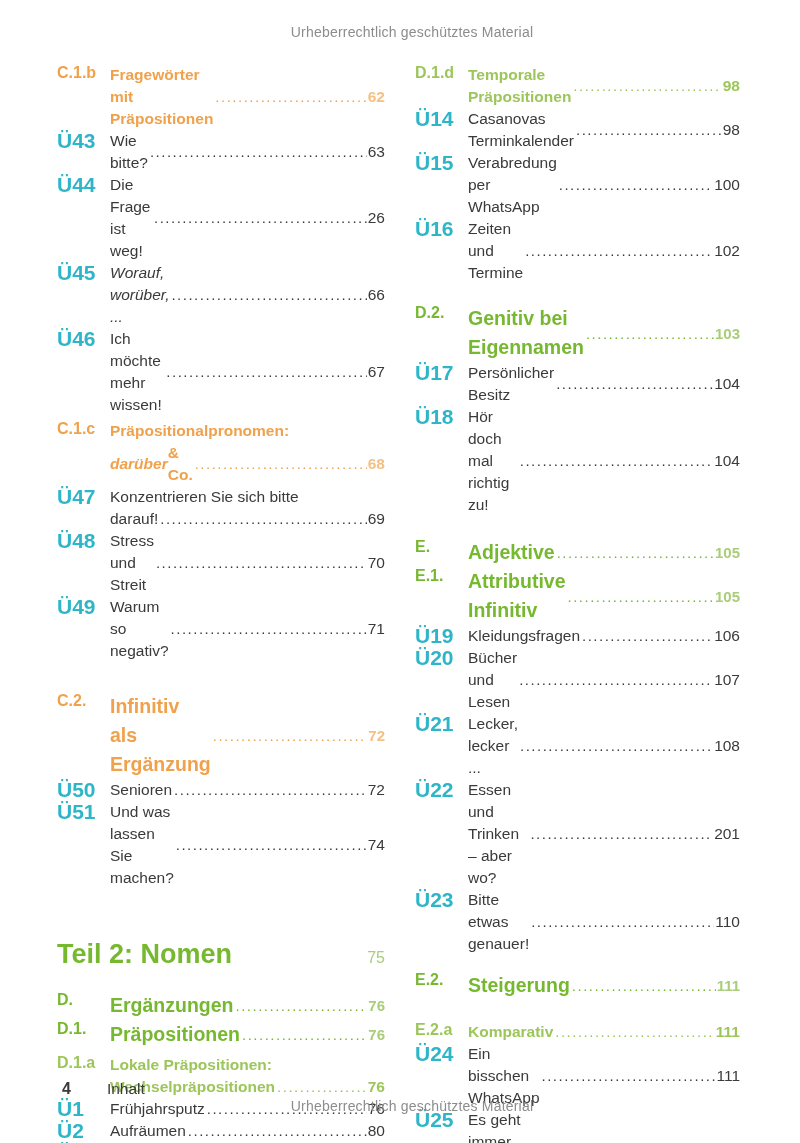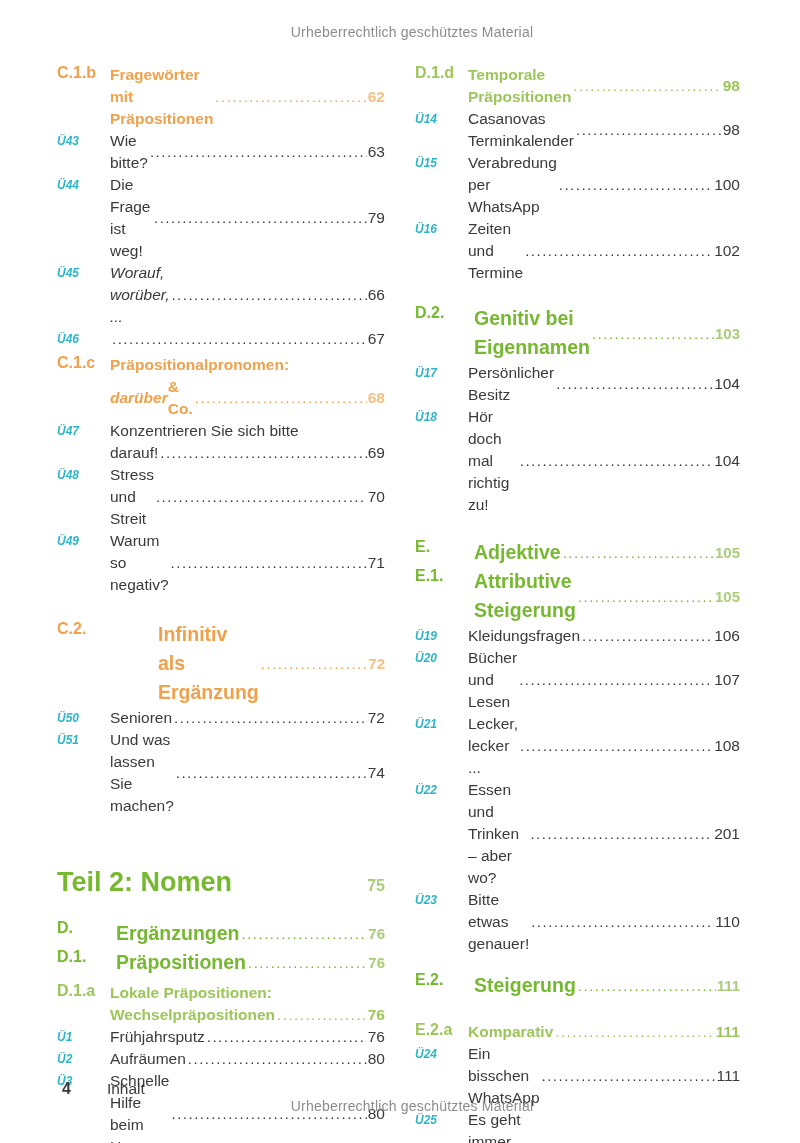--- a/index.html
+++ b/index.html
@@ -25,36 +25,36 @@
   .col{display:flex;flex-direction:column;}
   .col-left{width:328px;margin-right:30px;}
   .col-right{width:325px;}
   .row{display:flex;align-items:flex-start;}
   .label{flex:0 0 53px;font-weight:bold;}
   .body{flex:1;min-width:0;display:flex;flex-direction:column;}
   .line{display:flex;align-items:center;min-width:0;}
   .item .line,.h2 .line{font-size:15.5px;line-height:22px;}
   .h1 .line{font-size:19.5px;line-height:29px;}
   .item{color:var(--ink);}
-  .item .label{color:var(--cyan);font-size:12px;line-height:22px;font-style:italic;}
+  .item .label{color:var(--cyan);font-size:21px;line-height:22px;}
   .h1,.h2{font-weight:bold;}
   .c-orange{color:var(--orange);}
-  .c-green{color:var(--green);gap:6px;}
+  .c-green{color:var(--green);}
   .c-lightgreen{color:var(--lightgreen);}
   .dots{flex:1 1 auto;overflow:hidden;white-space:nowrap;
     letter-spacing:1.5px;padding:0 3px 0 2px;font-weight:normal;font-size:15px;}
   .page{flex:0 0 auto;text-align:right;padding-left:1px;}
   .item .page{color:var(--ink);}
   .h1 .page{font-size:15px;font-weight:bold;}
   .c-orange .page{color:var(--orange-tint);}
   .c-green .page{color:var(--green-tint);}
   .c-lightgreen .page{color:var(--lightgreen);}
   .part{font-size:27px;line-height:34px;font-weight:bold;align-items:baseline;}
   .part .spacer{flex:1 1 auto;}
-  .part .page{font-size:16px;font-weight:bold;}
+  .part .page{font-size:16px;font-weight:normal;}
   .it{font-style:italic;}
   .footer{position:absolute;top:1080px;left:62px;display:flex;align-items:baseline;
     color:var(--ink);font-size:16px;}
   .footer .pagenum{font-weight:bold;}
   .footer .seclabel{margin-left:36px;font-weight:normal;font-size:15.5px;}
 </style>
 </head>
 <body>
 
 <div class="watermark wm-top">Urheberrechtlich geschütztes Material</div>
@@ -80,38 +80,39 @@
             <span class="page">63</span>
           </div>
         </div>
       </div>
       <div class="row item">
         <span class="label">Ü44</span>
         <div class="body">
           <div class="line">
             <span>Die Frage ist weg!</span>
             <span class="dots">..............................................................................................................</span>
-            <span class="page">79</span>
+            <span class="page">26</span>
           </div>
         </div>
       </div>
       <div class="row item">
         <span class="label">Ü45</span>
         <div class="body">
           <div class="line">
             <span class="it">Worauf, worüber, ...</span>
             <span class="dots">..............................................................................................................</span>
             <span class="page">66</span>
           </div>
         </div>
       </div>
       <div class="row item">
         <span class="label">Ü46</span>
         <div class="body">
           <div class="line">
+            <span>Ich möchte mehr wissen!</span>
             <span class="dots">..............................................................................................................</span>
             <span class="page">67</span>
           </div>
         </div>
       </div>
       <div class="row h2 c-orange" style="margin-top: 4px;">
         <span class="label">C.1.c</span>
         <div class="body">
           <div class="line">
             <span>Präpositionalpronomen:</span>
@@ -150,21 +151,21 @@
       <div class="row item">
         <span class="label">Ü49</span>
         <div class="body">
           <div class="line">
             <span>Warum so negativ?</span>
             <span class="dots">..............................................................................................................</span>
             <span class="page">71</span>
           </div>
         </div>
       </div>
-      <div class="row h1 c-orange" style="margin-top: 24px; gap: 48px;">
+      <div class="row h1 c-orange" style="margin-top: 30px;">
         <span class="label">C.2.</span>
         <div class="body">
           <div class="line">
             <span>Infinitiv als Ergänzung</span>
             <span class="dots">..............................................................................................................</span>
             <span class="page">72</span>
           </div>
         </div>
       </div>
       <div class="row item">
@@ -334,21 +335,21 @@
             <span>Adjektive</span>
             <span class="dots">..............................................................................................................</span>
             <span class="page">105</span>
           </div>
         </div>
       </div>
       <div class="row h1 c-green">
         <span class="label">E.1.</span>
         <div class="body">
           <div class="line">
-            <span>Attributive Steigerung</span>
+            <span>Attributive Infinitiv</span>
             <span class="dots">..............................................................................................................</span>
             <span class="page">105</span>
           </div>
         </div>
       </div>
       <div class="row item">
         <span class="label">Ü19</span>
         <div class="body">
           <div class="line">
             <span>Kleidungsfragen</span>

